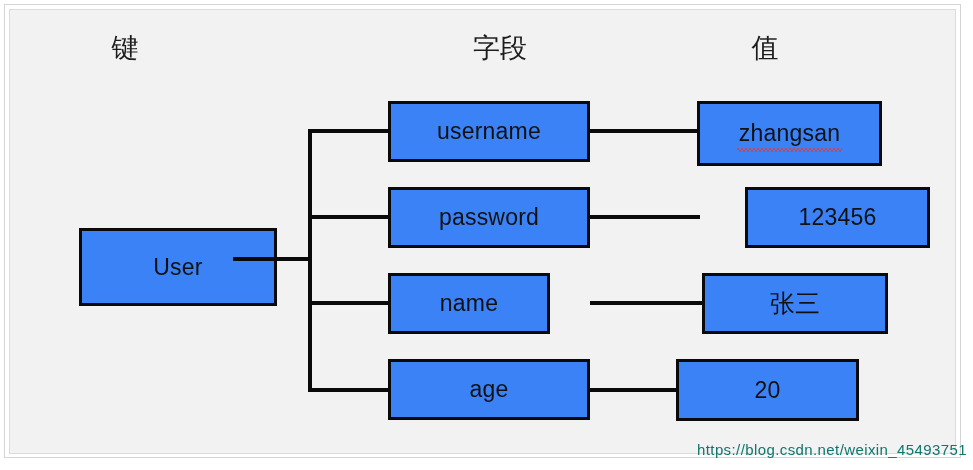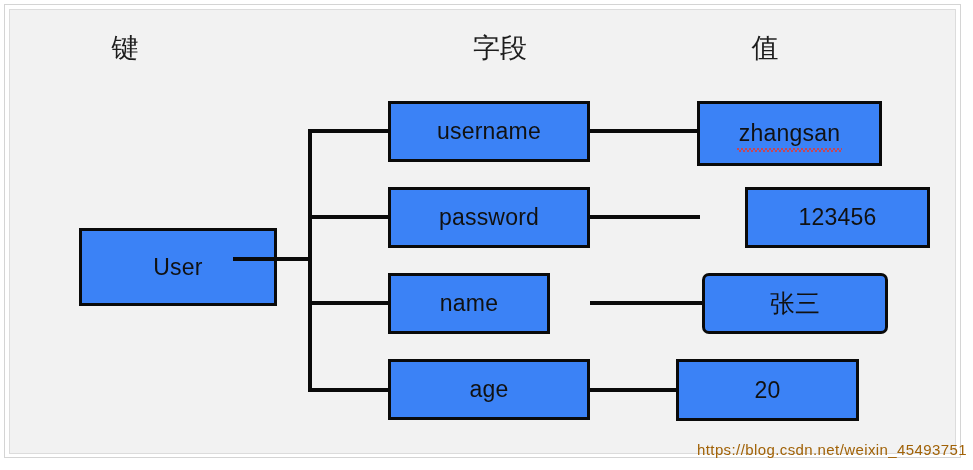--- a/index.html
+++ b/index.html
@@ -66,21 +66,20 @@
     align-items: center;
     justify-content: center;
     color: #111111;
     font-size: 23px;
     letter-spacing: 0.2px;
     white-space: nowrap;
   }
   .node.cjk {
     font-family: "Liberation Serif", serif;
     font-size: 25px;
-    border-radius: 7px;
   }
 
   
   .node .spellcheck {
     position: relative;
     display: inline-block;
   }
   .node .spellcheck::after {
     content: "";
     position: absolute;
@@ -105,21 +104,21 @@
   }
   .edge-v {
     position: absolute;
     width: 4px;
     background: #0a0a0a;
   }
 
   
   .watermark {
     position: absolute;
-    color: #a16207;
+    color: #0f766e;
     font-size: 15px;
     letter-spacing: 0.4px;
     white-space: nowrap;
     user-select: none;
   }
 </style>
 </head>
 <body>
 
 <div id="canvas">

